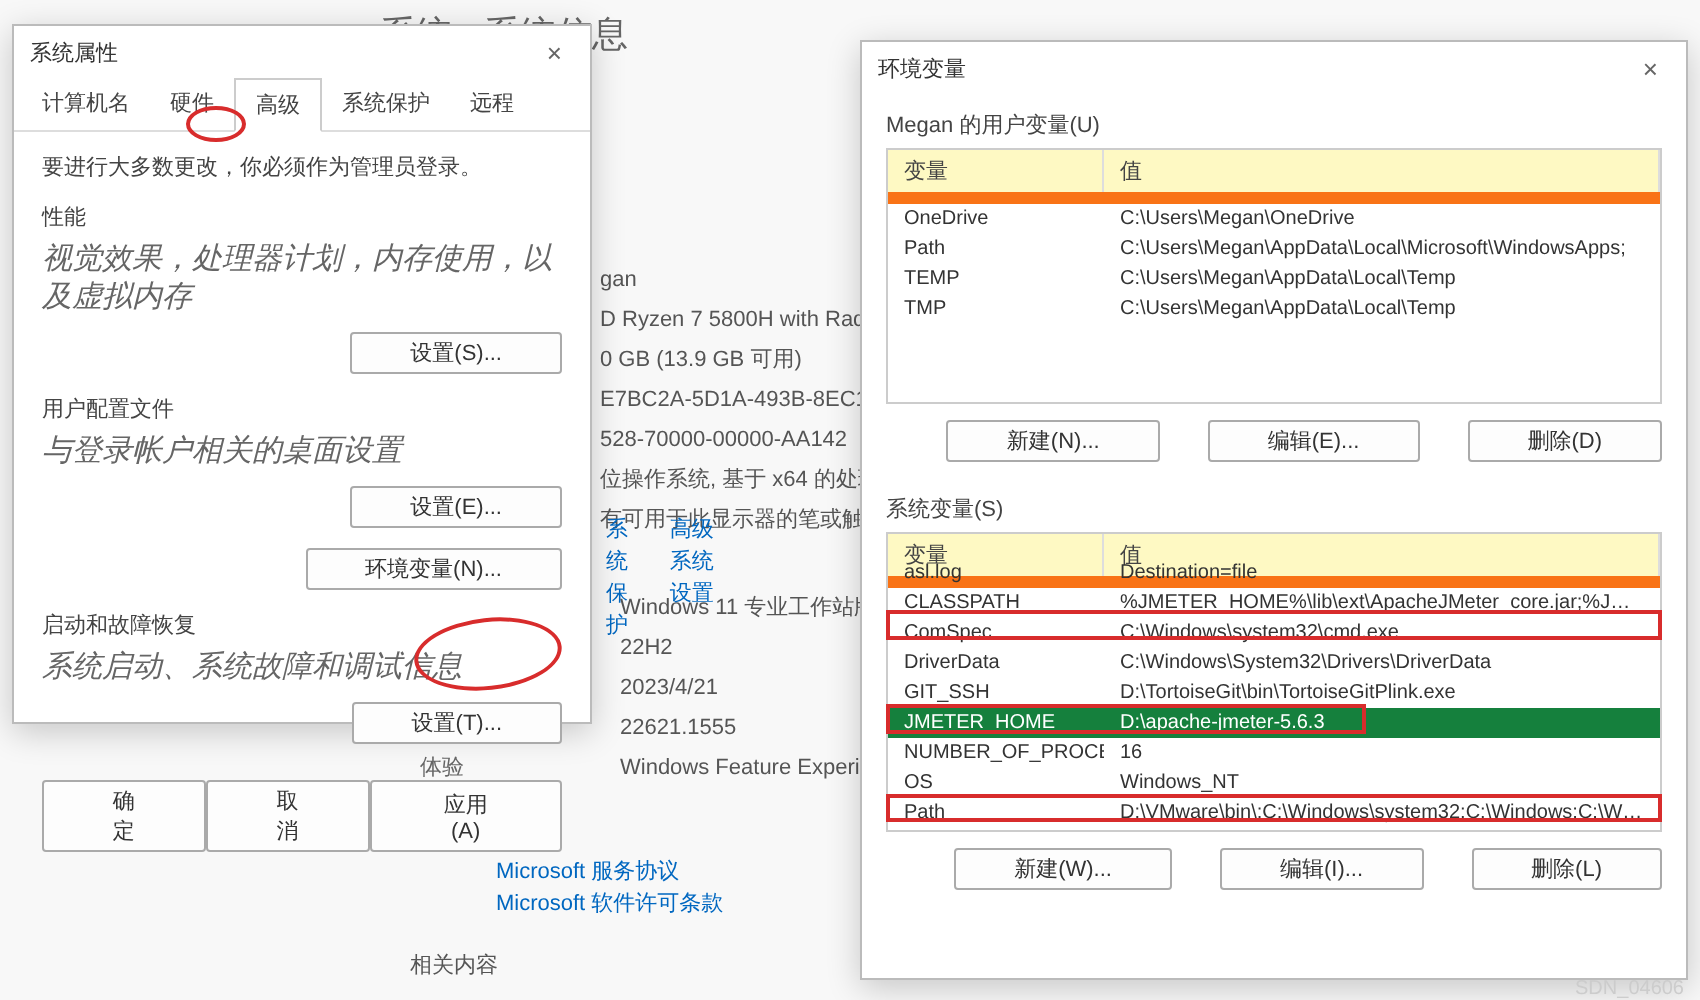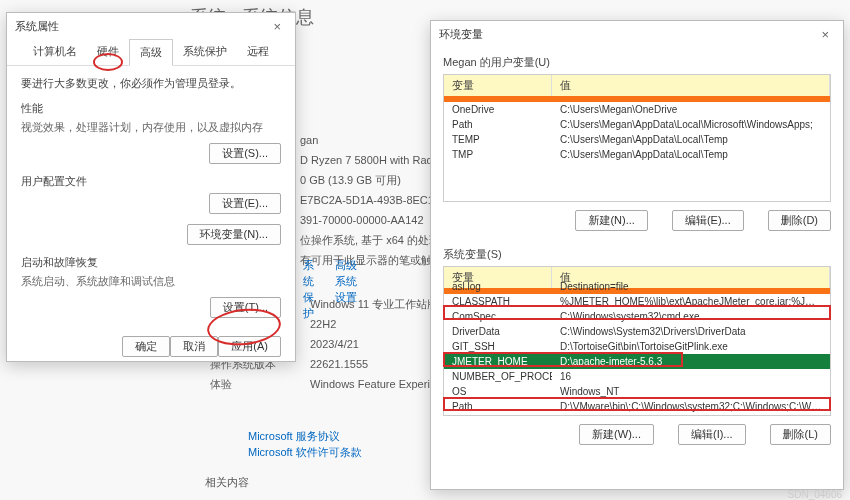--- a/index.html
+++ b/index.html
@@ -11,29 +11,29 @@
 .bg-links { position:absolute; left:248px; top:428px; font-size:11px; }
 .bg-links a { color:#0067c0; display:block; line-height:16px; }
 .bg-links .sys-links { position:absolute; left:55px; top:-171px; display:flex; gap:14px; }
 .bg-related { position:absolute; left:205px; top:475px; color:#555; }
 
 .dialog { position:absolute; background:#fff; border:1px solid #bbb; box-shadow:0 4px 16px rgba(0,0,0,.2); }
 .title-bar { height:26px; display:flex; align-items:center; padding:0 8px; font-size:11px; color:#333; }
 .close-x { margin-left:auto; font-size:13px; color:#666; cursor:pointer; padding:0 6px; }
 
 .sys-props { left:6px; top:12px; width:290px; height:350px; }
-.tabs { display:flex; border-bottom:1px solid #ddd; padding:0 16px;text-align:right; }
+.tabs { display:flex; border-bottom:1px solid #ddd; padding:0 4px;text-align:right; }
 .tab { padding:5px 10px; font-size:11px; color:#444; cursor:pointer; }
 .tab.active { border:1px solid #ccc; border-bottom:1px solid #fff; margin-bottom:-1px; background:#fff; }
 .sp-body { padding:10px 14px; font-size:11px; color:#444; }
 .sp-section { margin-top:10px; }
 .sp-section .sec-title { margin-bottom:4px; font-size:11px; }
-.sp-section .sec-desc { color:#666; margin-bottom:8px; font-size:11px; }
+.sp-section .sec-desc { color:#666; margin-bottom:8px; font-size:15px;font-style:italic; }
 .sp-section .sec-btn { text-align:right; }
-.btn { border:1px solid #aaa; background:#fdfdfd; padding:2px 12px; font-size:11px; color:#333; cursor:pointer; border-radius:2px; }
+.btn { border:1px solid #aaa; background:#fdfdfd; padding:2px 29px; font-size:11px; color:#333; cursor:pointer; border-radius:2px; }
 .sp-footer { display:flex; gap:0; justify-content:flex-end; padding:8px 14px 10px; }
 .ring { position:absolute; border:2px solid #d82c2c; border-radius:50%; pointer-events:none; }
 .ring1 { left:200px; top:296px; width:74px; height:36px; transform:rotate(-6deg); }
 .ring2 { left:86px; top:40px; width:30px; height:18px; }
 
 .env { left:430px; top:20px; width:414px; height:470px; }
 .env .sec-lbl { padding:8px 12px 4px; font-size:11px; color:#444; }
 .tbl { border:1px solid #ccc; margin:0 12px; height:128px; overflow:hidden; background:#fff; }
 .tbl.sys { height:150px; }
 .tbl-head { display:flex; border-bottom:6px solid #f97316; background:#fef9c3; }
@@ -62,21 +62,21 @@
   <div class="row">
       <span>D Ryzen 7 5800H with Radeon G</span>
     </div>
   <div class="row">
       <span>0 GB (13.9 GB 可用)</span>
     </div>
   <div class="row">
       <span>E7BC2A-5D1A-493B-8EC1-17AA26</span>
     </div>
   <div class="row">
-      <span>391-70000-00000-AA142</span>
+      <span>528-70000-00000-AA142</span>
     </div>
   <div class="row">
       <span>位操作系统, 基于 x64 的处理器</span>
     </div>
   <div class="row">
       <span>有可用于此显示器的笔或触控输入</span>
     </div>
   <div style="height:24px"></div>
   <div class="row" style="margin-left:-90px">
       <span class="lbl"></span>
@@ -123,20 +123,21 @@
   </div>
   <div class="sp-body">
     <div>要进行大多数更改，你必须作为管理员登录。</div>
     <div class="sp-section">
       <div class="sec-title">性能</div>
       <div class="sec-desc">视觉效果，处理器计划，内存使用，以及虚拟内存</div>
       <div class="sec-btn"><button class="btn">设置(S)...</button></div>
     </div>
     <div class="sp-section">
       <div class="sec-title">用户配置文件</div>
+      <div class="sec-desc">与登录帐户相关的桌面设置</div>
       <div class="sec-btn"><button class="btn">设置(E)...</button></div>
     </div>
     <div class="sp-section">
       <div class="sec-btn"><button class="btn">环境变量(N)...</button></div>
     </div>
     <div class="sp-section">
       <div class="sec-title">启动和故障恢复</div>
       <div class="sec-desc">系统启动、系统故障和调试信息</div>
       <div class="sec-btn"><button class="btn">设置(T)...</button></div>
     </div>

